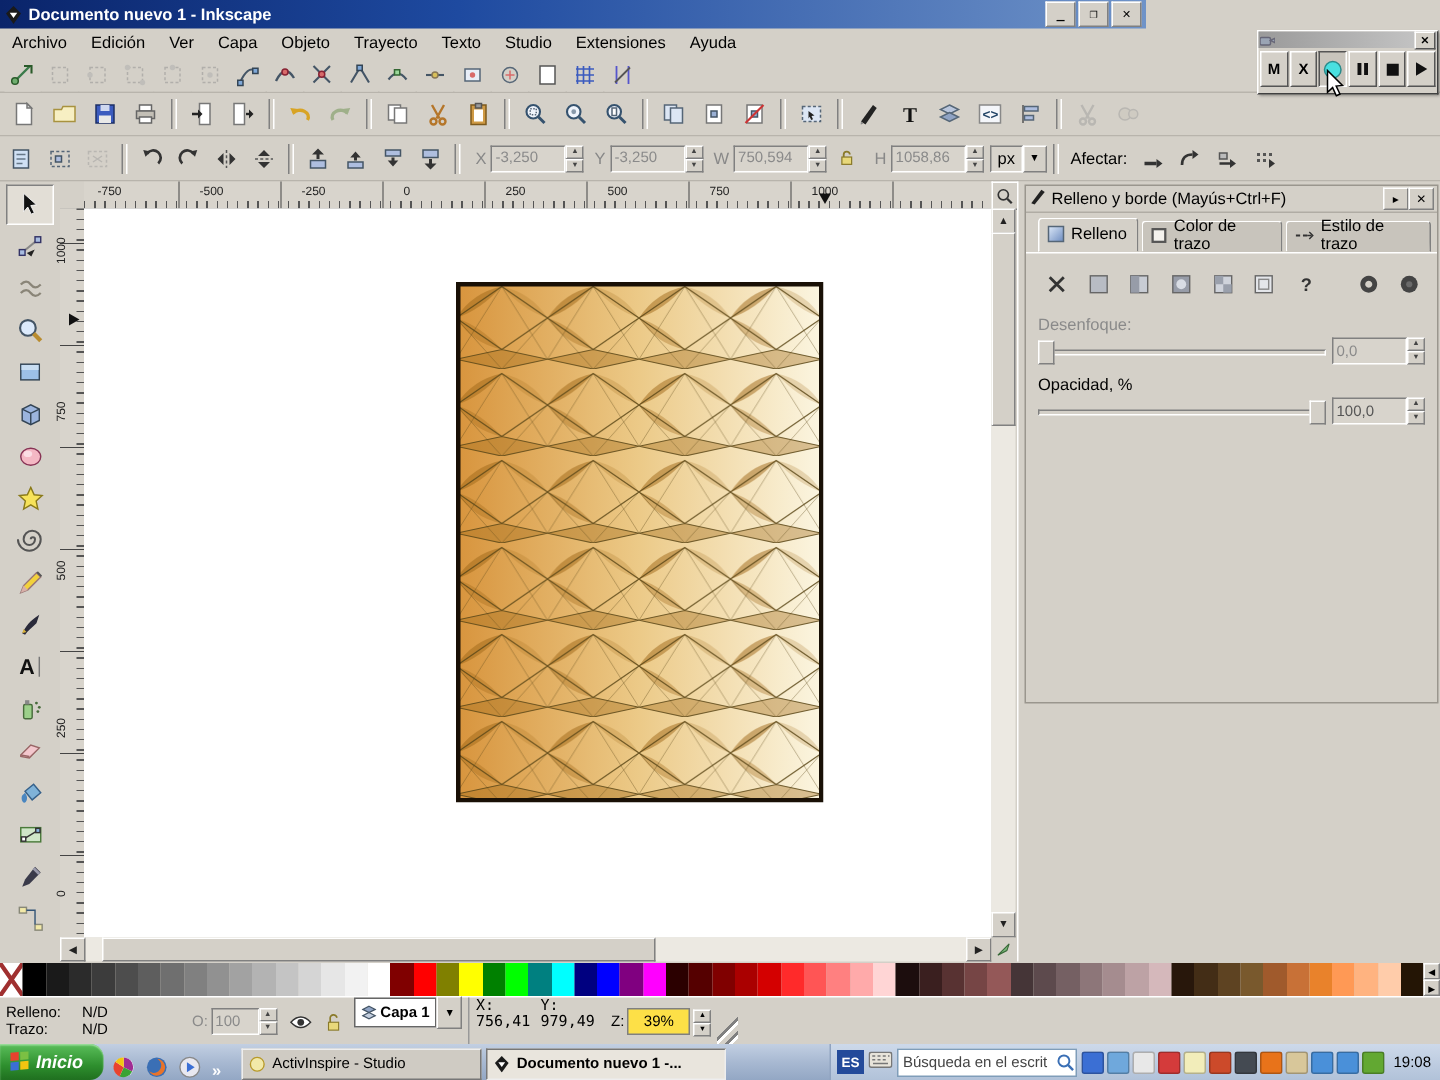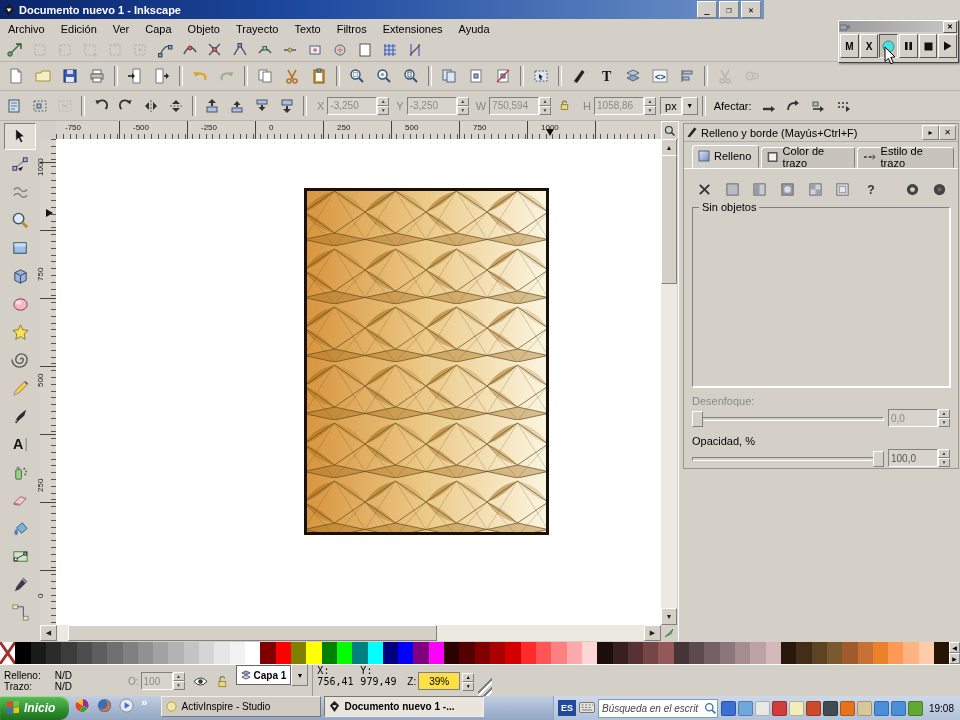--- a/index.html
+++ b/index.html
@@ -107,33 +107,33 @@
   #st-xy{width:86px;display:flex;flex-direction:row;justify-content:center;font-family:"DejaVu Sans Mono",monospace;font-size:10px;border-left:1px solid #999;padding-left:4px;}
   #st-zoom{display:flex;align-items:center;gap:2px;padding:0 4px;}
   #st-zoom .zval{width:40px;height:16px;background:#fde047;border:1px solid #808080;display:flex;align-items:center;justify-content:center;}
   #grip{width:14px;background:
     linear-gradient(135deg,transparent 0 58%,#808080 58% 64%,#fff 64% 70%,transparent 70% 78%,#808080 78% 84%,#fff 84% 90%,transparent 90%);}
   #layercombo{display:flex;align-items:center;height:20px;margin:0 4px;}
   #layercombo .cv{background:#fff;border:1px solid #666;height:18px;display:flex;align-items:center;gap:3px;padding:0 4px;font-weight:bold;}
   #layercombo .ca{width:15px;height:20px;background:#d4d0c8;border:1px solid;border-color:#fff #808080 #808080 #fff;display:flex;align-items:center;justify-content:center;font-size:7px;}
   
   #taskbar{position:absolute;left:0;top:696px;width:960px;height:24px;
-    background:linear-gradient(180deg,#c2cfe2 0%,#a8b9d2 50%,#93a7c4 100%);display:flex;align-items:flex-start;}
+    background:linear-gradient(180deg,#c2cfe2 0%,#a8b9d2 50%,#93a7c4 100%);display:flex;align-items:flex-end;}
   #startbtn{height:24px;padding:0 14px 0 6px;display:flex;align-items:center;gap:4px;color:#fff;font-weight:bold;font-style:italic;font-size:12px;
     background:linear-gradient(180deg,#5bbf5b,#2e8f2e 60%,#1f6f1f);border-radius:0 9px 9px 0;box-shadow:inset 0 1px 1px #9fdf9f;}
   .ql{width:18px;height:18px;margin-left:4px;display:flex;align-items:center;justify-content:center;}
   #tasks{display:flex;gap:3px;margin-left:10px;}
   .task{width:150px;height:19px;display:flex;align-items:center;gap:4px;padding:0 4px;background:#cfcbc3;
     border:1px solid;border-color:#eee #777 #777 #eee;font-size:10px;white-space:nowrap;overflow:hidden;}
   .task.active{background:#e9e5dd;border-color:#777 #eee #eee #777;font-weight:bold;}
   #tray{margin-left:auto;display:flex;align-items:center;gap:3px;height:24px;background:linear-gradient(180deg,#cdd9ea,#b1c2d9);
     padding:0 6px 0 4px;border-left:1px solid #8fa3c0;}
   #es{width:18px;height:16px;background:#234a9a;color:#fff;display:flex;align-items:center;justify-content:center;font-size:9px;font-weight:bold;}
   #searchbox{width:118px;height:17px;background:#fff;border:1px solid #7f9db9;display:flex;align-items:center;font-size:10px;color:#444;}
-  #searchbox span{flex:1;overflow:hidden;white-space:nowrap;padding-left:3px;font-style:italic;}
+  #searchbox span{flex:1;overflow:hidden;white-space:nowrap;padding-left:3px;}
   .trayicon{width:13px;height:13px;border-radius:2px;}
   #clock{font-size:10px;margin-left:3px;}
   
   #recorder{position:absolute;left:838px;top:20px;width:119px;height:41px;background:#d4d0c8;
     border:1px solid;border-color:#fff #404040 #404040 #fff;box-shadow:1px 1px 2px rgba(0,0,0,.4);}
   #rec-title{height:11px;display:flex;align-items:center;background:linear-gradient(90deg,#9a9a9a,#c8c8c8);padding:0 1px;}
   #rec-title .sp{flex:1;}
   #rec-close{width:12px;height:10px;background:#d4d0c8;border:1px solid;border-color:#fff #555 #555 #fff;
     font-size:7px;display:flex;align-items:center;justify-content:center;font-weight:bold;}
   #rec-btns{display:flex;padding:2px 1px;gap:1px;}
@@ -163,21 +163,21 @@
   </div>
 
   <div id="menubar">
       <span class="menu-item">Archivo</span>
       <span class="menu-item">Edición</span>
       <span class="menu-item">Ver</span>
       <span class="menu-item">Capa</span>
       <span class="menu-item">Objeto</span>
       <span class="menu-item">Trayecto</span>
       <span class="menu-item">Texto</span>
-      <span class="menu-item">Filtros</span>
+      <span class="menu-item">Studio</span>
       <span class="menu-item">Extensiones</span>
       <span class="menu-item">Ayuda</span>
     </div>
 
   <div id="snapbar" class="bar">
       <span class="tb small">
         <svg width="16" height="16" viewBox="0 0 16 16">
           <path d="M2 13L13 2" stroke="#3a7a4a" stroke-width="1.6"></path>
           <circle cx="3" cy="12" r="2.2" fill="#6fae6f" stroke="#2a5a2a"></circle>
           <path d="M9 2h5v5" fill="none" stroke="#2a5a2a" stroke-width="1.4"></path>
@@ -853,23 +853,20 @@
               <path d="M8 2a6 6 0 1 0 .01 0zM8 5.5a2.5 2.5 0 1 1-.01 0z" fill="#444" fill-rule="evenodd"></path>
             </svg>
           </span>
           <span class="fb">
             <svg width="15" height="15" viewBox="0 0 16 16">
               <circle cx="8" cy="8" r="6" fill="#444"></circle>
               <circle cx="8" cy="8" r="2.2" fill="#6a6a6a"></circle>
             </svg>
           </span>
         </div>
-      <div id="noobj">
-        <span class="leg">Sin objetos</span>
-      </div>
       <div class="plabel dis">Desenfoque:</div>
       <div class="sliderrow">
         <span class="slider">
           <span class="groove"></span>
             <span class="thumb" style="left:0;"></span>
         </span>
         <span class="spin">
             <span class="val">0,0</span>
             <span class="ud">
               <div>▲</div>

